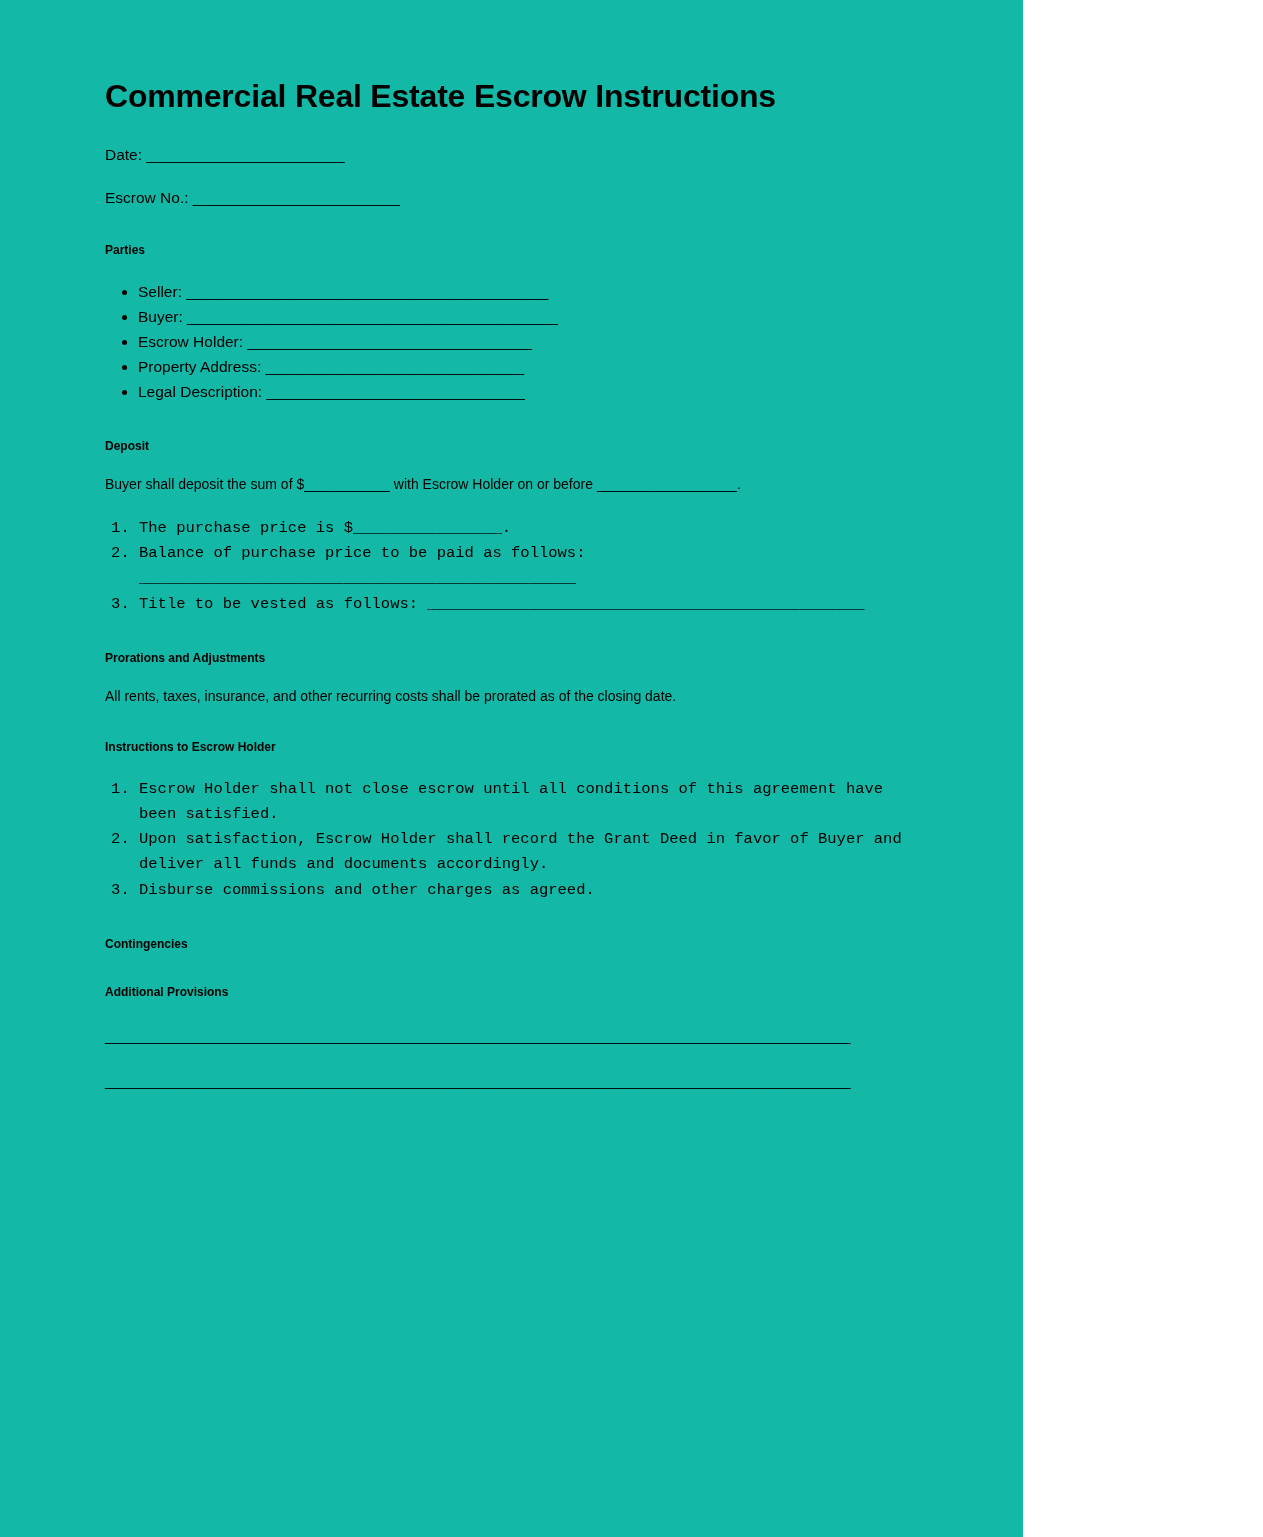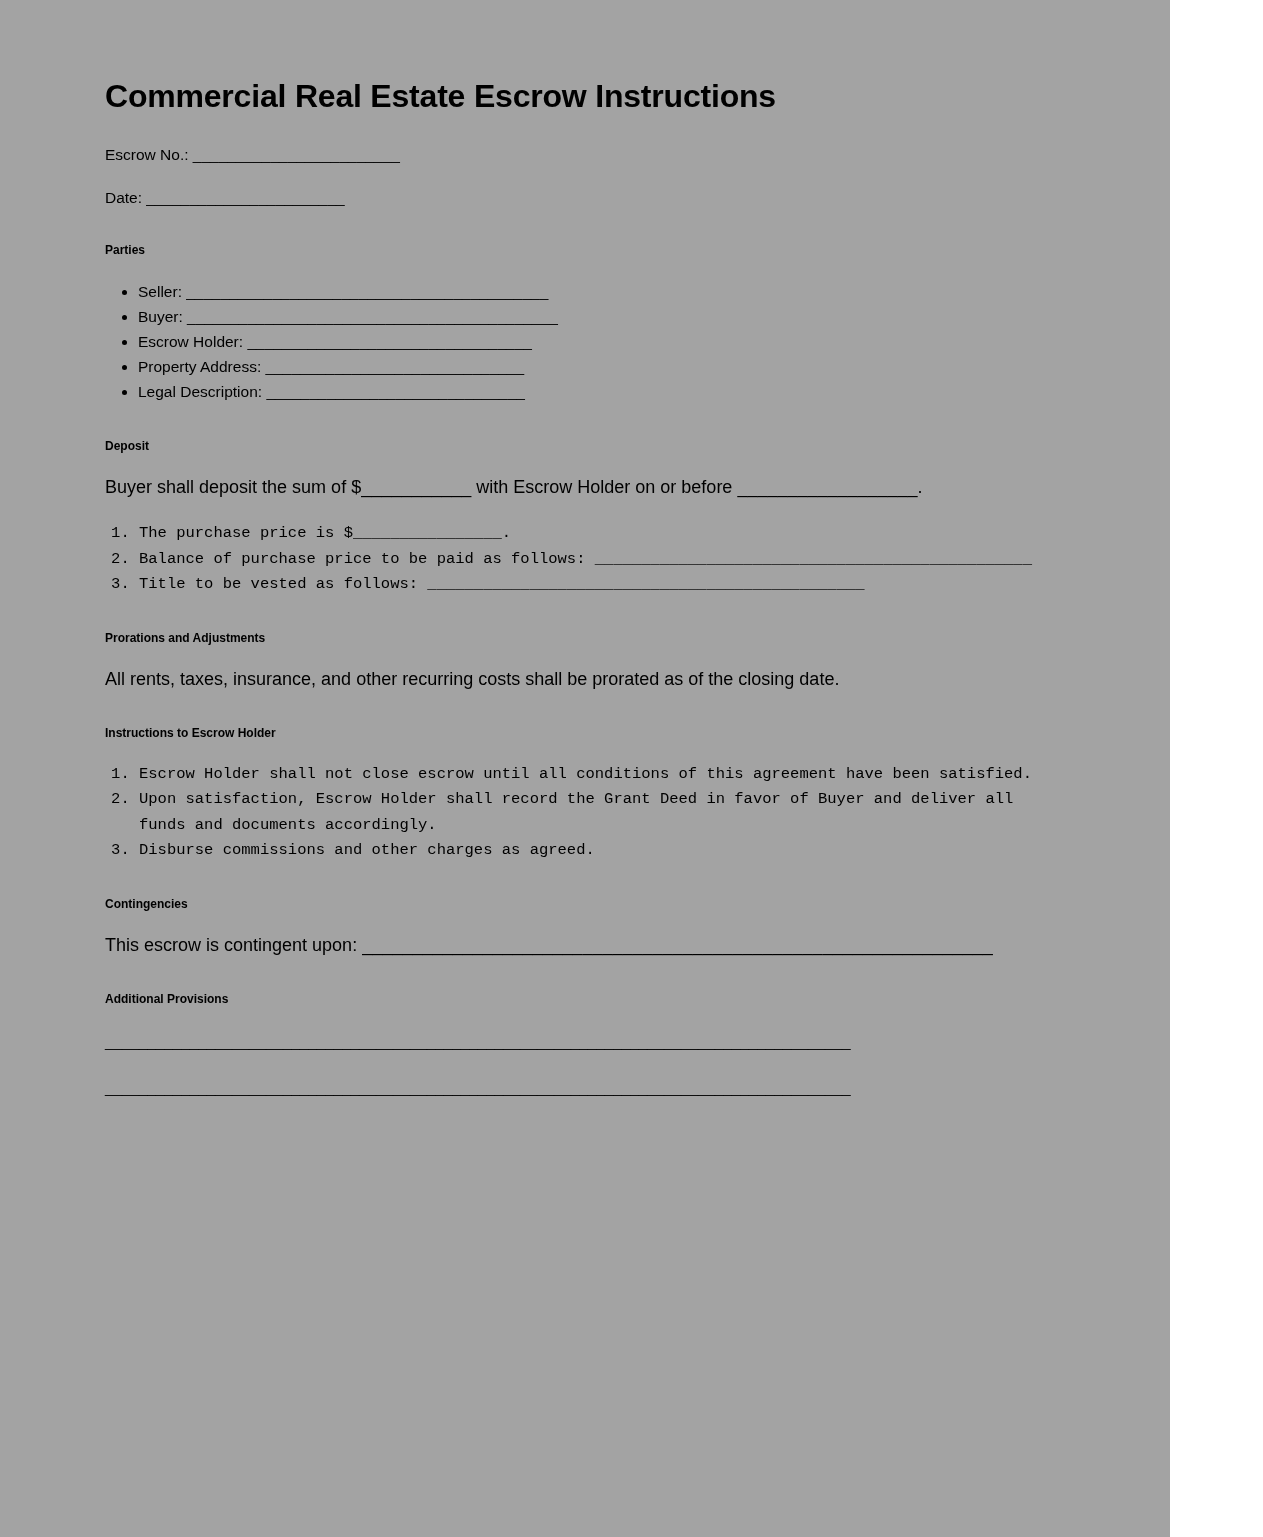--- a/index.html
+++ b/index.html
@@ -9,41 +9,41 @@
   }
   body {
     width: 1263px;
     height: 1537px;
     font-family: "Liberation Sans", sans-serif;
     color: #000000;
     -webkit-font-smoothing: antialiased;
   }
   .page {
     position: relative;
-    width: 1170px;
+    width: 1023px;
     height: 1537px;
     box-sizing: border-box;
     padding: 78px 105px 0 105px;
-    background: #a3a3a3;
+    background: #14b8a6;
   }
   h1.doc-title {
     font-size: 32px;
     font-weight: bold;
     line-height: 1.15;
     margin: 0 0 30px 0;
     letter-spacing: -0.2px;
   }
   h2.section-title {
     font-size: 12px;
     font-weight: bold;
     line-height: 1.2;
     margin: 34px 0 22px 0;
   }
   p.body-line {
-    font-size: 18px;
+    font-size: 14px;
     line-height: 1.35;
     margin: 8px 0 22px 0;
   }
   p.meta-line {
     font-size: 15.5px;
     line-height: 1.35;
     margin: 0 0 22px 0;
   }
   ul.parties-list {
     list-style: disc;
@@ -83,25 +83,25 @@
   }
 </style>
 </head>
 <body>
 
 <div class="page">
 
   <h1 class="doc-title">Commercial Real Estate Escrow Instructions</h1>
 
   <p class="meta-line">
-    <span>Escrow No.: </span><span class="blank">________________________</span>
+    <span>Date: </span><span class="blank">_______________________</span>
   </p>
 
   <p class="meta-line">
-    <span>Date: </span><span class="blank">_______________________</span>
+    <span>Escrow No.: </span><span class="blank">________________________</span>
   </p>
 
   <h2 class="section-title">Parties</h2>
 
   <ul class="parties-list">
     <li>
       <span>Seller: </span><span class="blank">__________________________________________</span>
     </li>
     <li>
       <span>Buyer: </span><span class="blank">___________________________________________</span>
@@ -143,23 +143,20 @@
   <h2 class="section-title">Instructions to Escrow Holder</h2>
 
   <ol class="num-list">
     <li>Escrow Holder shall not close escrow until all conditions of this agreement have been satisfied.</li>
     <li>Upon satisfaction, Escrow Holder shall record the Grant Deed in favor of Buyer and deliver all funds and documents accordingly.</li>
     <li>Disburse commissions and other charges as agreed.</li>
   </ol>
 
   <h2 class="section-title">Contingencies</h2>
 
-  <p class="body-line">
-    <span>This escrow is contingent upon: </span><span class="blank">_______________________________________________________________</span>
-  </p>
 
   <h2 class="section-title">Additional Provisions</h2>
 
   <div class="rule-wrap">
     <p class="rule-line">________________________________________________________________________________________</p>
     <p class="rule-line">________________________________________________________________________________________</p>
   </div>
 
 
 </div>

